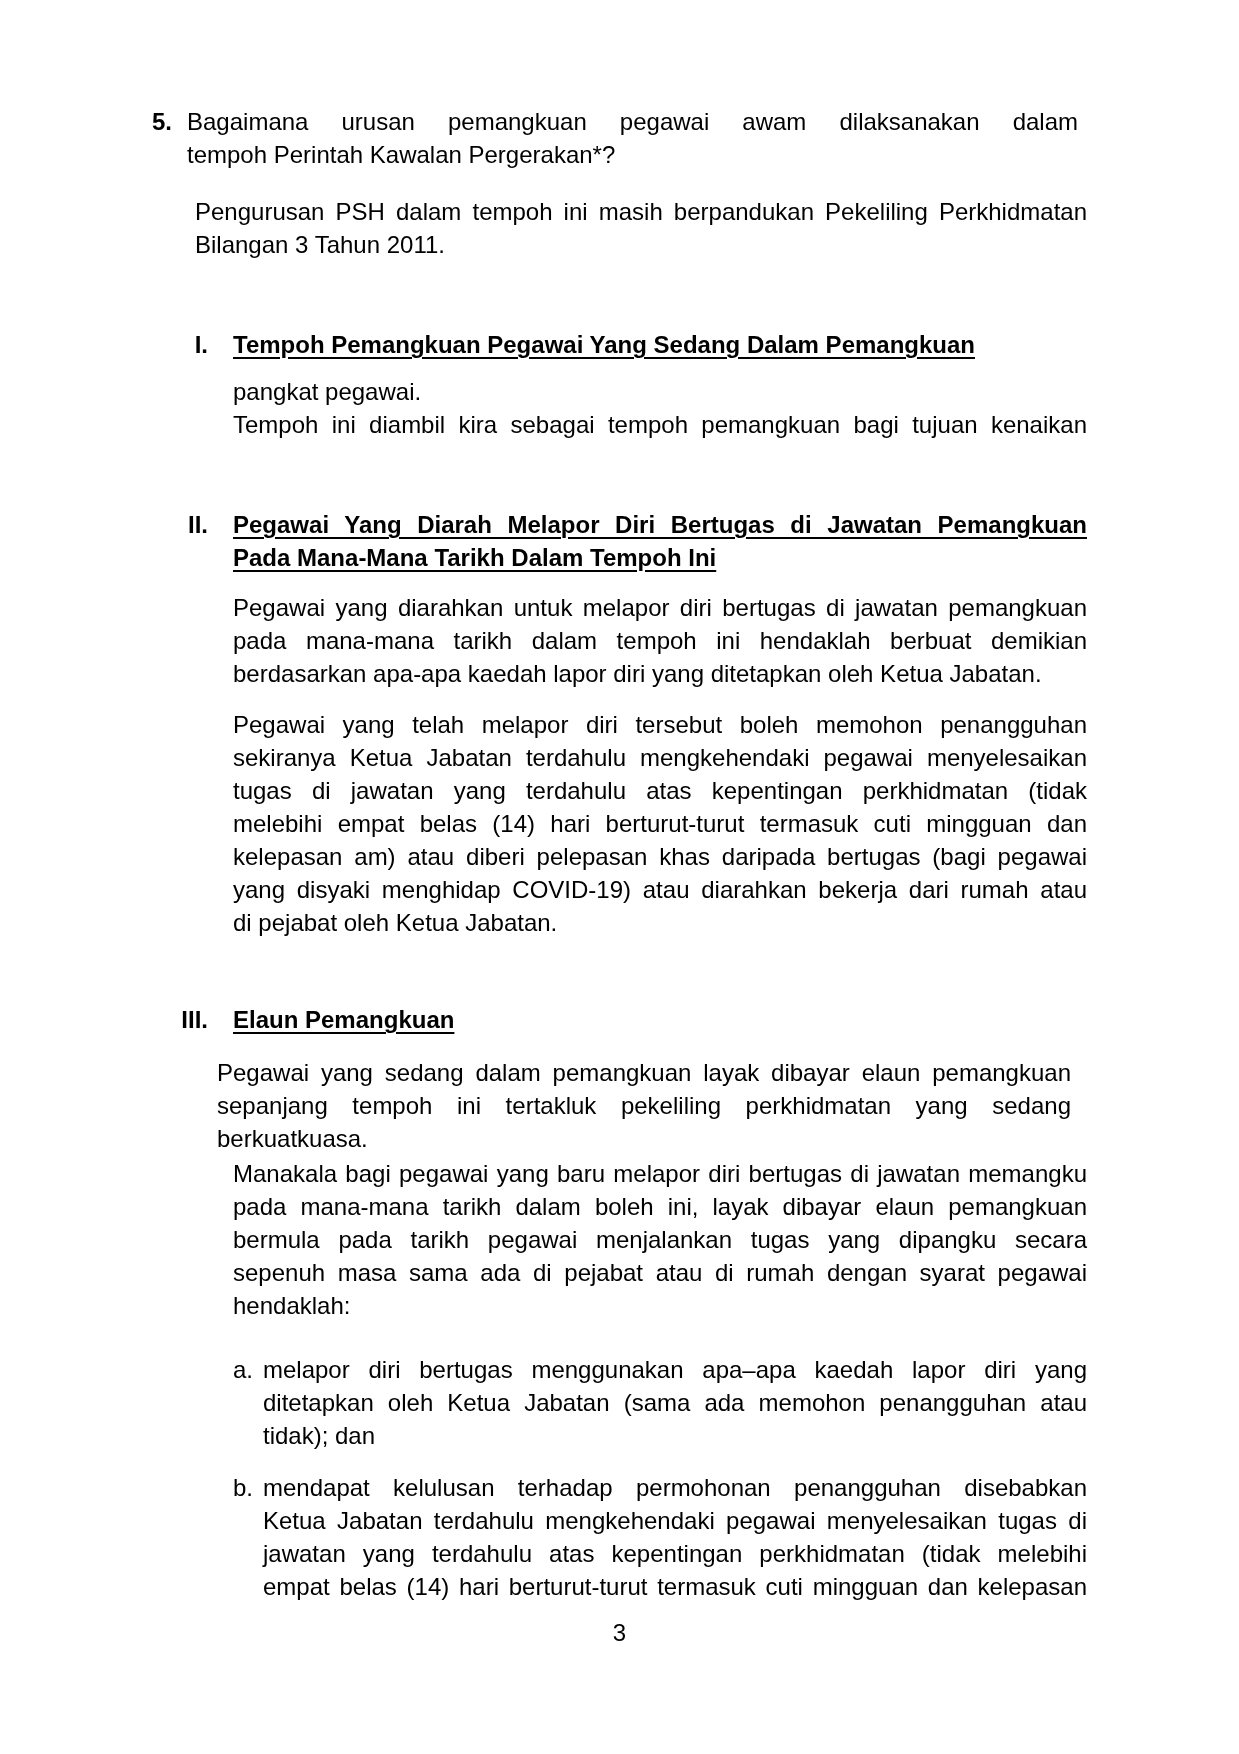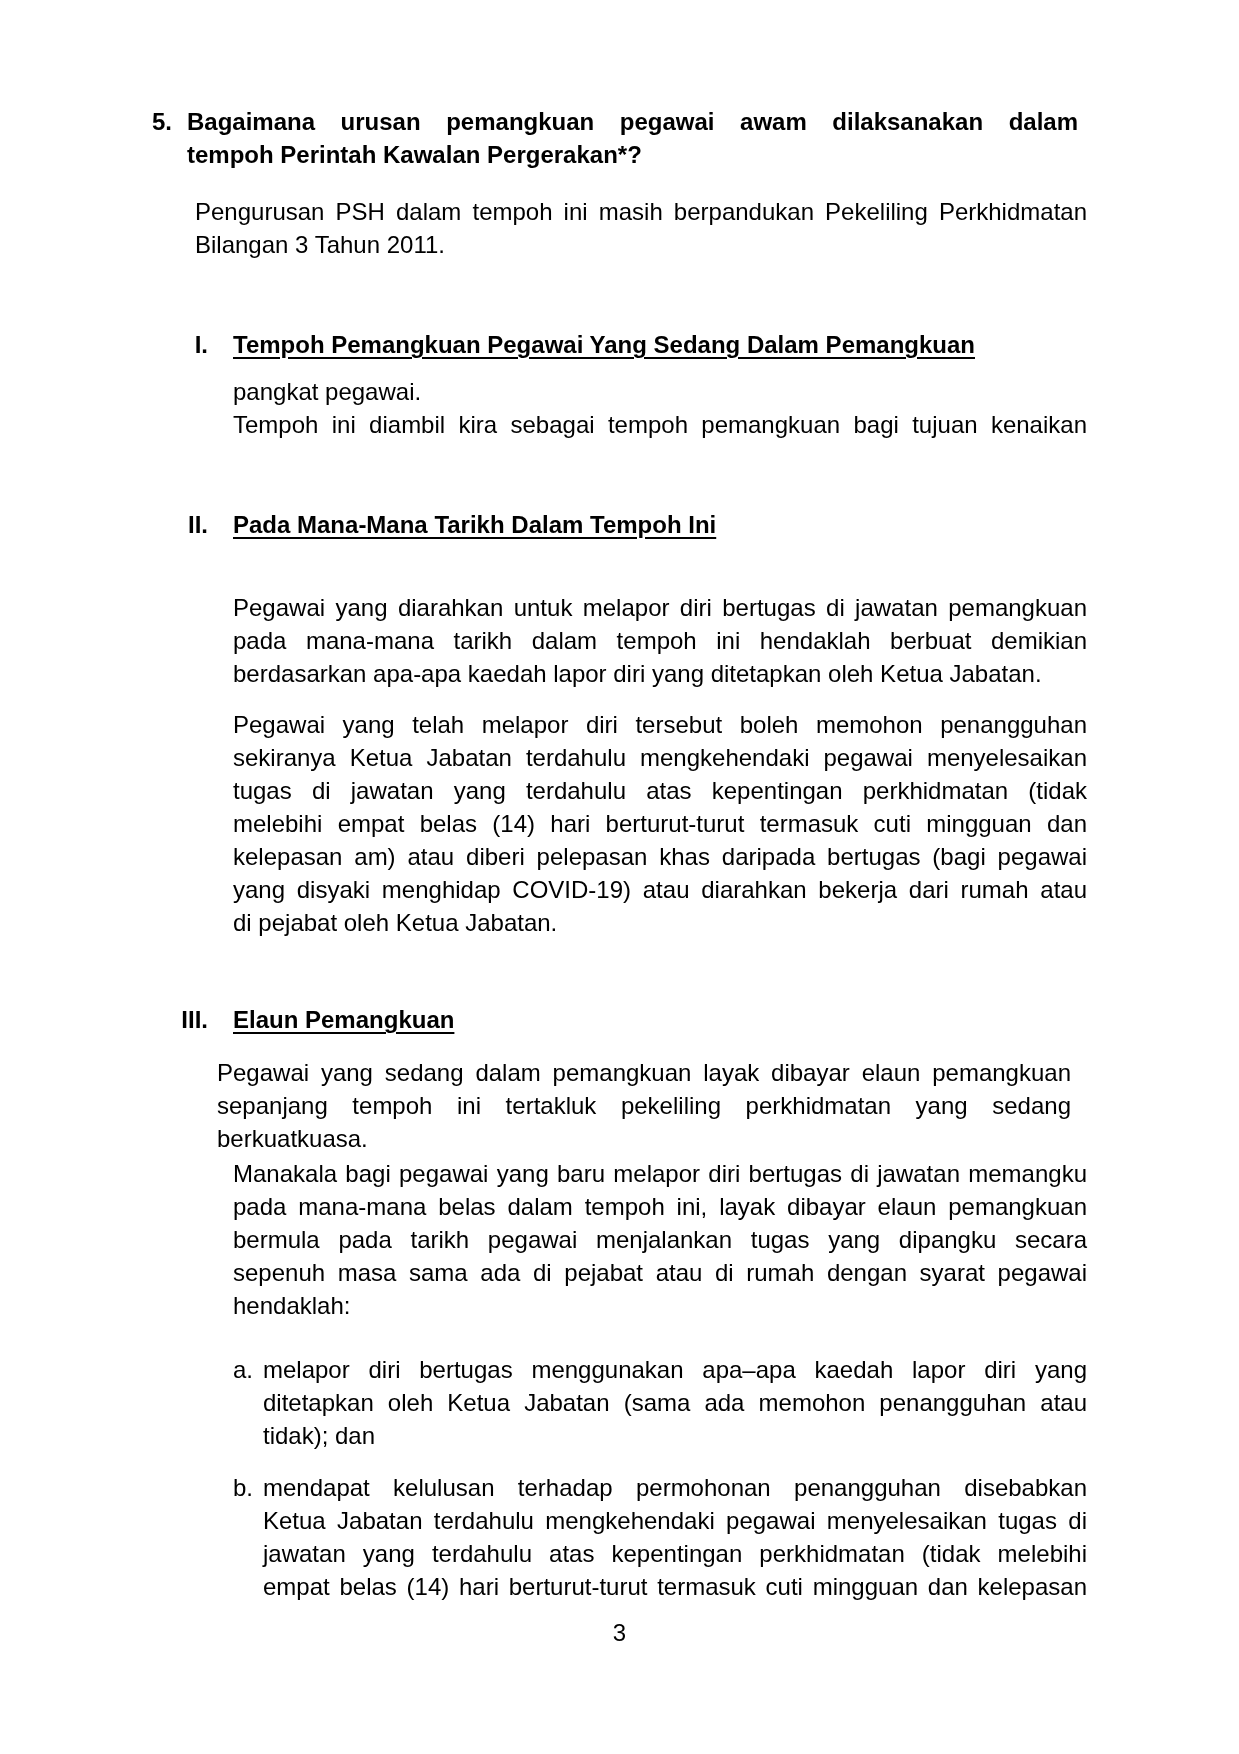--- a/index.html
+++ b/index.html
@@ -21,21 +21,21 @@
   
   .ln { min-height: 33px; }
   .jl { text-align: justify; text-align-last: justify; }
 
   
   .u .ln { text-decoration: underline; text-decoration-thickness: 2px; text-underline-offset: 4px; }
 
   
   #q { left: 152px; top: 105px; }
   .qn { flex: 0 0 35px; font-weight: bold; }
-  .qt { width: 891px; font-weight: bold; }
+  .qt { width: 891px; font-weight: normal; }
 
   
   #intro { left: 195px; top: 195px; width: 892px; }
 
   
   .rn { flex: 0 0 58px; text-align: right; font-weight: bold; }
   .shead { width: 854px; margin-left: 25px; font-weight: bold; }
   #s1h { left: 150px; top: 328px; }
   #s2h { left: 150px; top: 508px; }
   #s3h { left: 150px; top: 1003px; }
@@ -82,20 +82,21 @@
       </div>
   </div>
   <div class="abs par" id="s1p1">
       <div class="ln">pangkat pegawai.</div>
       <div class="ln jl">Tempoh ini diambil kira sebagai tempoh pemangkuan bagi tujuan kenaikan</div>
     </div>
 
   <div class="abs row" id="s2h">
     <div class="rn">II.</div>
     <div class="shead u">
+        <div class="ln jl">Pegawai Yang Diarah Melapor Diri Bertugas di Jawatan Pemangkuan</div>
         <div class="ln">Pada Mana-Mana Tarikh Dalam Tempoh Ini</div>
       </div>
   </div>
   <div class="abs par" id="s2p1">
       <div class="ln jl">Pegawai yang diarahkan untuk melapor diri bertugas di jawatan pemangkuan</div>
       <div class="ln jl">pada mana-mana tarikh dalam tempoh ini hendaklah berbuat demikian</div>
       <div class="ln">berdasarkan apa-apa kaedah lapor diri yang ditetapkan oleh Ketua Jabatan.</div>
     </div>
   <div class="abs par" id="s2p2">
       <div class="ln jl">Pegawai yang telah melapor diri tersebut boleh memohon penangguhan</div>
@@ -113,21 +114,21 @@
         <div class="ln">Elaun Pemangkuan</div>
       </div>
   </div>
   <div class="abs par" id="s3p1">
       <div class="ln jl">Pegawai yang sedang dalam pemangkuan layak dibayar elaun pemangkuan</div>
       <div class="ln jl">sepanjang tempoh ini tertakluk pekeliling perkhidmatan yang sedang</div>
       <div class="ln">berkuatkuasa.</div>
     </div>
   <div class="abs par" id="s3p2">
       <div class="ln jl">Manakala bagi pegawai yang baru melapor diri bertugas di jawatan memangku</div>
-      <div class="ln jl">pada mana-mana belas dalam tempoh ini, layak dibayar elaun pemangkuan</div>
+      <div class="ln jl">pada mana-mana tarikh dalam boleh ini, layak dibayar elaun pemangkuan</div>
       <div class="ln jl">bermula pada tarikh pegawai menjalankan tugas yang dipangku secara</div>
       <div class="ln jl">sepenuh masa sama ada di pejabat atau di rumah dengan syarat pegawai</div>
       <div class="ln">hendaklah:</div>
     </div>
 
   <div class="abs row" id="ia">
     <div class="im">a.</div>
     <div class="itxt">
         <div class="ln jl">melapor diri bertugas menggunakan apa–apa kaedah lapor diri yang</div>
         <div class="ln jl">ditetapkan oleh Ketua Jabatan (sama ada memohon penangguhan atau</div>

